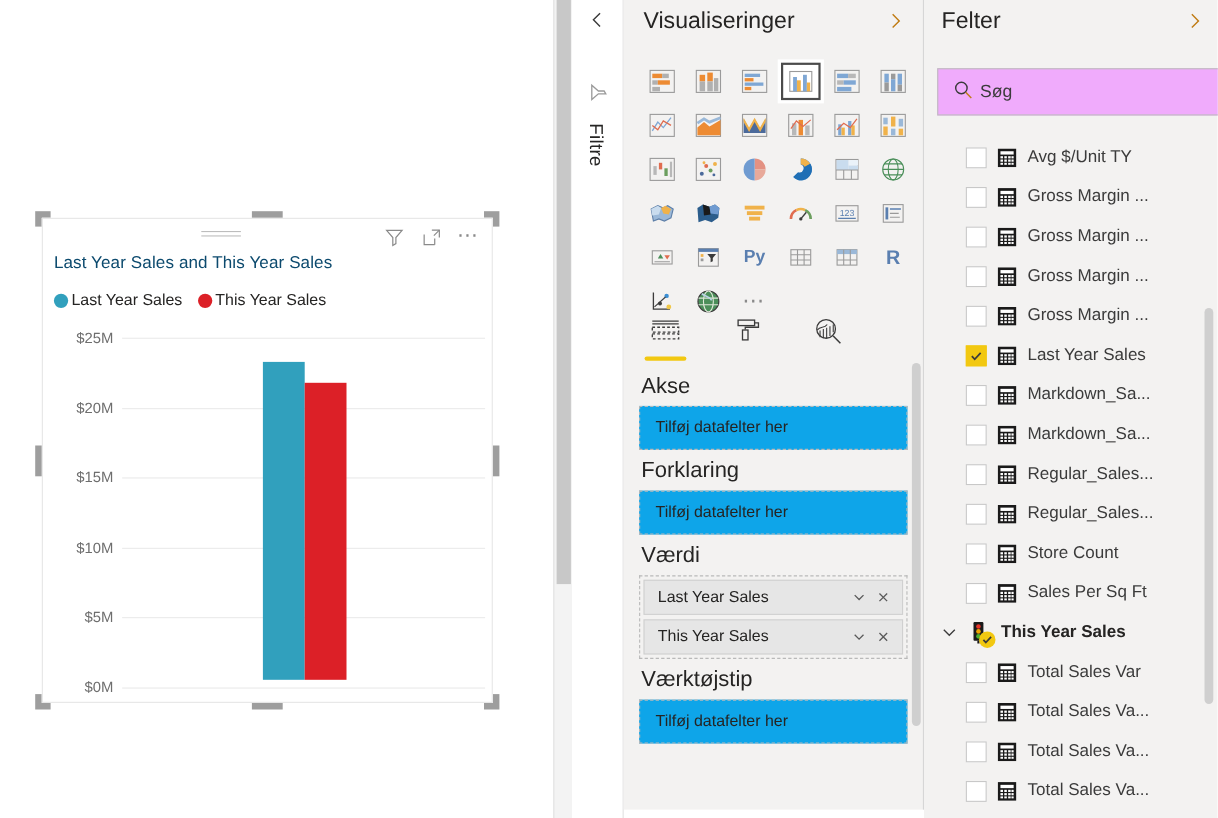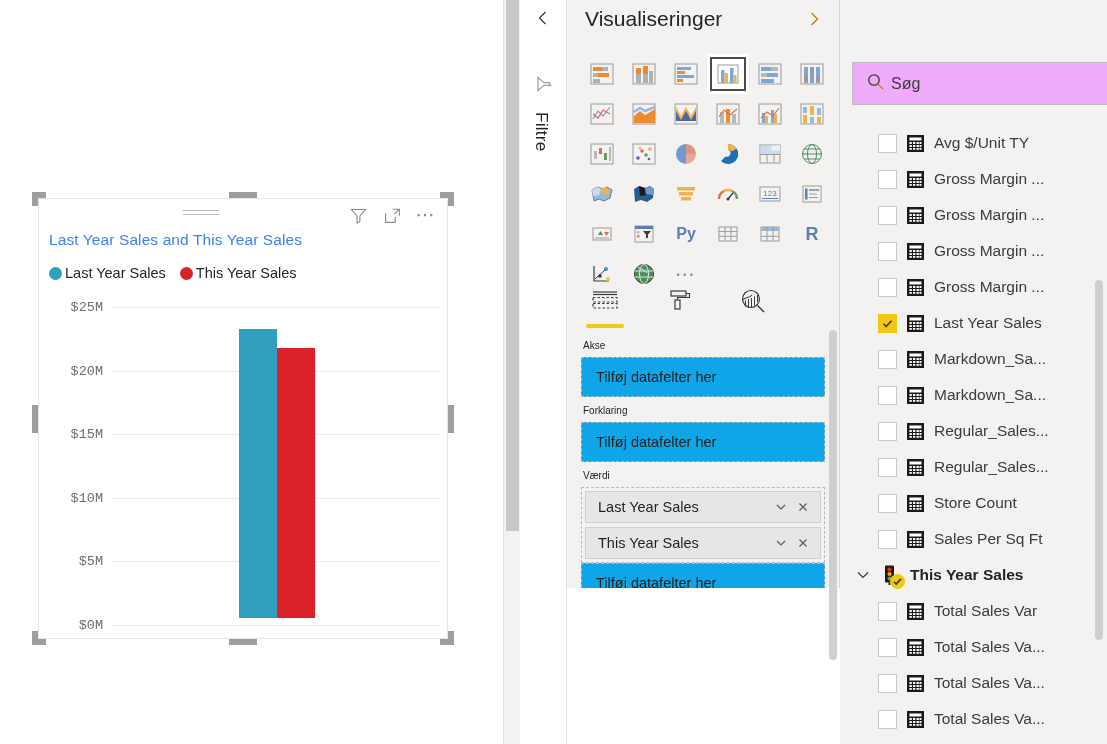--- a/index.html
+++ b/index.html
@@ -64,38 +64,38 @@
   .vis-tools {
     position: absolute; right: 10px; top: 5px;
     display: flex; align-items: center; gap: 12px;
   }
   .vis-tools .tool { width: 22px; height: 22px; display:flex; align-items:center; justify-content:center; cursor:pointer; }
   .vis-tools svg { display:block; }
   .dots { letter-spacing: 2.5px; color:#8a8a8a; font-size: 19px; line-height: 12px; cursor:pointer; }
 
   .vis-title {
     position: absolute; left: 10px; top: 32px;
-    font-size: 15.5px; color: #3b82f6; font-weight: 400;
+    font-size: 15.5px; color: #0c4a6e; font-weight: 400;
     letter-spacing: 0.1px;
   }
 
   .legend {
     position: absolute; left: 10px; top: 66px;
     display: flex; align-items: center; gap: 14px;
     font-size: 14.5px; color: #252423;
   }
   .legend-item { display:flex; align-items:center; gap: 3px; }
   .legend-dot { width: 13px; height: 13px; border-radius: 50%; display:inline-block; }
 
   
   .plot { position: absolute; left: 0; top: 98px; right: 4px; bottom: 10px; }
   .ytick {
     position: absolute; left: 6px;
     font-size: 13.5px; color: #6e6e6e; transform: translateY(-50%);
-    white-space: nowrap; text-align: right; width: 58px; font-family: Liberation Mono, monospace;
+    white-space: nowrap; text-align: right; width: 58px;
   }
   .gridline {
     position: absolute; left: 72px; right: 2px; height: 1px; background: #eaeaea;
   }
   .bar { position: absolute; bottom: 0; }
 
   
   .canvas-scroll {
     position: absolute; left: 503px; top: 0; width: 17px; height: 744px;
     background: #f3f3f3; border-left:1px solid #e1e1e1;
@@ -116,21 +116,21 @@
   .rail-funnel { position:absolute; left: 13px; top: 74px; cursor:pointer; }
   .rail-label {
     position: absolute; left: 10px; top: 112px;
     font-size: 17px; color: #252423;
     writing-mode: vertical-rl;
     letter-spacing: 0.3px;
   }
 
   
   .viz-pane {
-    position: absolute; left: 567px; top: 0; width: 273px; height: 588px;
+    position: absolute; left: 567px; top: 0; width: 273px; height: 736px;
     background: #f3f2f1; border-right: 1px solid #d6d6d6;
   }
   .pane-title {
     font-size: 21px; color: #252423; font-weight: 400;
   }
   .viz-head {
     position: absolute; left: 0; top: 0; right: 0; height: 44px;
     display: flex; align-items: center;
   }
   .viz-head .pane-title { position:absolute; left: 18px; top: 7px; }
@@ -157,21 +157,21 @@
   .well-tab { position: relative; width: 48px; height: 40px; display:flex; align-items:flex-start; justify-content:center; cursor:pointer; padding-top:2px;}
   .well-tab .underline {
     position:absolute; left: 5px; right: 5px; bottom: -2px; height: 4px;
     background:#f2c811; border-radius: 2px;
   }
 
   .wells {
     position: absolute; left: 0; top: 332px; right: 0; bottom: 0;
     padding: 0 14px 0 14px; overflow: hidden;
   }
-  .well-label { font-size: 10px; color:#252423; margin: 8px 0 6px 2px; }
+  .well-label { font-size: 20px; color:#252423; margin: 8px 0 6px 2px; }
   .dropzone {
     border: 1px dashed #b9b9b9; background:#0ea5e9;
     min-height: 40px; display:flex; align-items:center;
     padding-left: 14px; font-size: 14.5px; color:#252423;
   }
   .dropzone.filled { background:#f3f2f1; display:block; padding: 3px; border-color:#b9b9b9; }
   .chip {
     background: #e6e6e6; border:1px solid #d0d0d0;
     height: 32px; display:flex; align-items:center;
     padding: 0 6px 0 12px; margin-bottom: 4px;
@@ -696,31 +696,40 @@
               </svg>
           </span>
           <span class="act">
             <svg width="14" height="14" viewBox="0 0 14 14">
                 <path d="M3.5 3.5l7 7M10.5 3.5l-7 7" stroke="#5a5a5a" stroke-width="1.2"></path>
               </svg>
           </span>
         </div>
       </div>
 
+      <div class="well-label">Værktøjstip</div>
       <div class="dropzone">
         <span>Tilføj datafelter her</span>
       </div>
     </div>
 
     <div class="viz-scroll">
       <div class="thumb"></div>
     </div>
   </div>
 
   <div class="fields-pane">
+    <div class="fields-head">
+      <div class="pane-title">Felter</div>
+      <div class="chev-right">
+        <svg width="18" height="18" viewBox="0 0 18 18">
+            <path d="M6.5 3l6 6-6 6" fill="none" stroke="#c07c14" stroke-width="1.3"></path>
+          </svg>
+      </div>
+    </div>
 
     <div class="search-box">
       <span>
         <svg width="19" height="19" viewBox="0 0 19 19">
             <circle cx="8" cy="8" r="5.2" fill="none" stroke="#3b3b3b" stroke-width="1.3"></circle>
             <line x1="11.9" y1="11.9" x2="17" y2="17" stroke="#c07c14" stroke-width="1.3"></line>
           </svg>
       </span>
       <span class="ph">Søg</span>
     </div>

